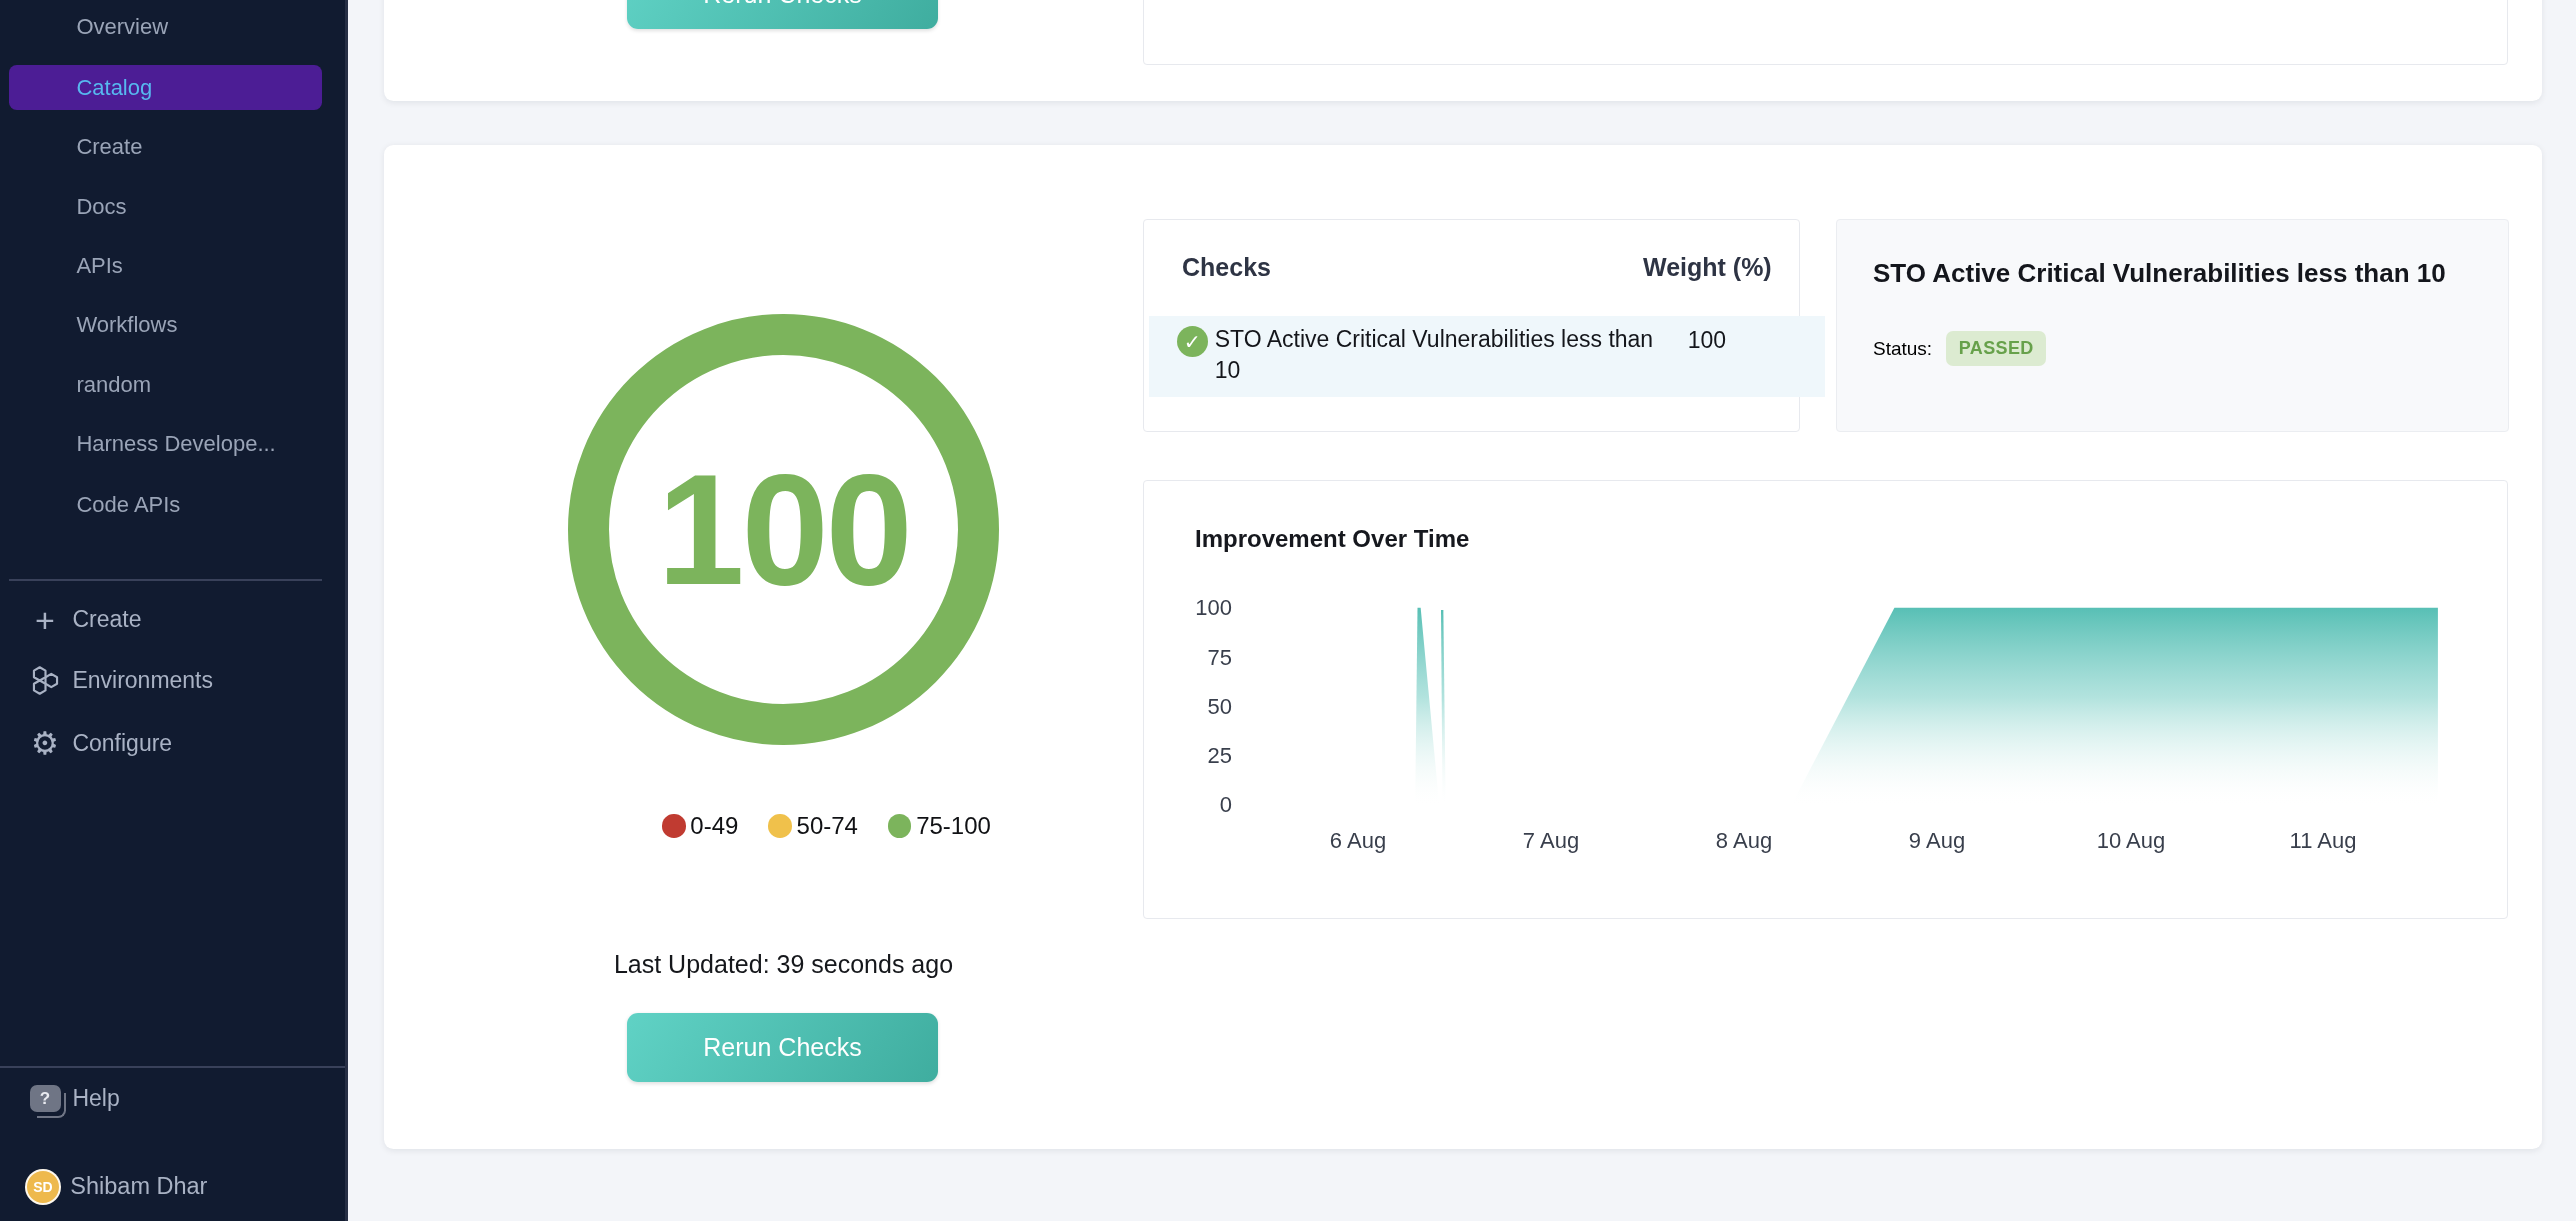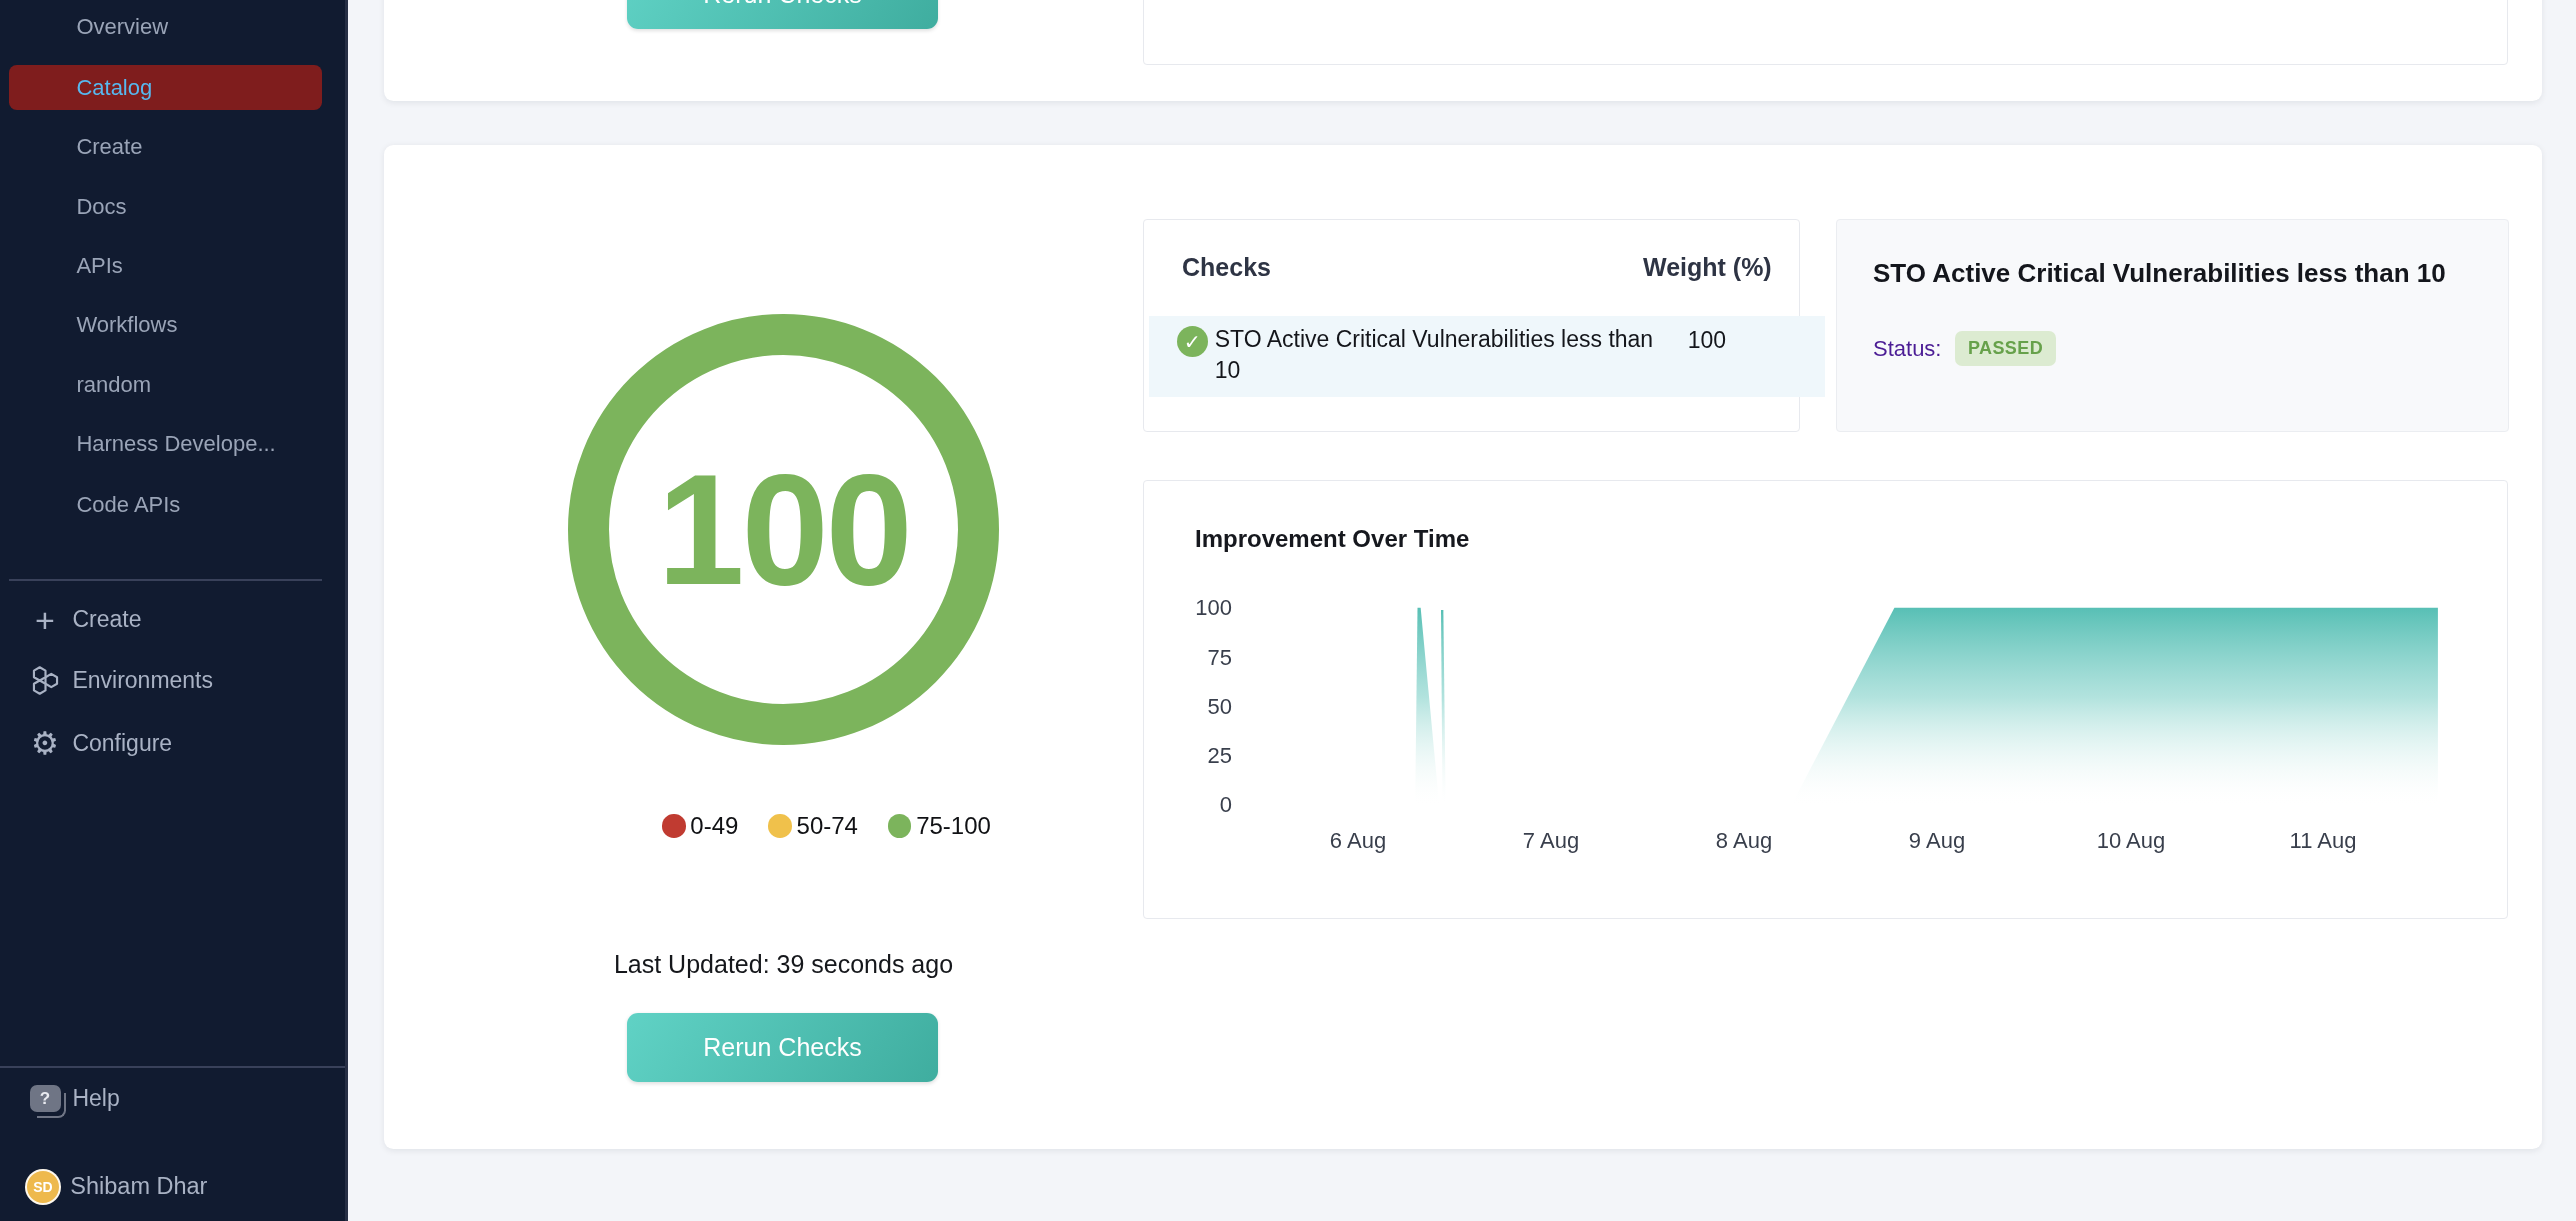--- a/index.html
+++ b/index.html
@@ -4,21 +4,21 @@
 <style>
   html,body{margin:0;padding:0;}
   #app{position:relative;width:2576px;height:1221px;overflow:hidden;
        background:#f3f5f9;font-family:"Liberation Sans","DejaVu Sans",sans-serif;
        -webkit-font-smoothing:antialiased;}
   
   .sidebar{position:absolute;left:0;top:0;width:345px;height:1221px;background:#111b30;
            border-right:3.9px solid #272f45;}
   .nav-item{position:absolute;left:9.4px;width:313px;height:45px;display:flex;align-items:center;
             padding-left:67px;box-sizing:border-box;color:#9aa4b7;font-size:22px;cursor:pointer;}
-  .nav-item.active{background:#7f1d1d;border-radius:7.8px;color:#57b8ef;}
+  .nav-item.active{background:#4c1d95;border-radius:7.8px;color:#57b8ef;}
   .side-divider{position:absolute;height:1.6px;background:#39415a;}
   .action-item{position:absolute;left:0;width:345px;height:45px;display:flex;align-items:center;
                padding-left:27px;box-sizing:border-box;color:#a9b2c4;font-size:23px;cursor:pointer;}
   .action-item .ic{width:36px;display:flex;align-items:center;justify-content:center;margin-right:9.4px;}
   .plus-glyph::before{content:"+";font-size:34px;font-weight:400;color:#a9b2c4;line-height:1;}
   .gear-glyph::before{content:"\2699";font-size:31px;color:#a9b2c4;line-height:1;}
   .help-bubble{position:relative;width:31px;height:27px;background:#6f7585;border-radius:7px;
                display:flex;align-items:center;justify-content:center;}
   .help-bubble::before{content:"?";color:#e8eaf0;font-size:17px;font-weight:bold;}
   .help-bubble::after{content:"";position:absolute;left:7.8px;right:-5.5px;top:7.8px;bottom:-6.3px;
@@ -51,21 +51,21 @@
   .check-circle{position:absolute;left:28px;top:10.2px;width:31px;height:31px;border-radius:50%;
                 background:#7cb45c;display:flex;align-items:center;justify-content:center;}
   .check-circle::after{content:"\2713";color:#fff;font-size:20.4px;font-weight:bold;}
   .check-name{position:absolute;left:66px;top:7.8px;width:454px;font-size:23px;line-height:31px;color:#14161b;}
   .check-weight{position:absolute;left:539px;top:11px;font-size:23px;color:#14161b;}
   
   .detail-panel{position:absolute;background:#f8f9fb;border:1.6px solid #ebedf1;border-radius:3.9px;
                 box-sizing:border-box;padding-left:24px;}
   .detail-title{position:absolute;left:36px;top:38px;width:611px;font-size:26px;font-weight:bold;color:#14161c;}
   .status-row{position:absolute;left:36px;top:111px;display:flex;align-items:center;gap:14px;}
-  .status-label{font-size:22px;color:#4c1d95;}
+  .status-label{font-size:19px;color:#000000;}
   .status-badge{background:#dcebd1;color:#67a14b;font-size:18px;font-weight:bold;letter-spacing:0.4px;
                 padding:7px 12.5px;border-radius:7px;}
   
   .chart-title{position:absolute;left:51px;top:44px;font-size:24px;font-weight:600;color:#16181e;}
   .ytick{position:absolute;left:25px;width:63px;text-align:right;font-size:22px;color:#393f4c;}
   .xtick{position:absolute;top:347px;transform:translateX(-50%);font-size:22px;color:#393f4c;white-space:nowrap;}
 </style>
 </head>
 <body>
 

